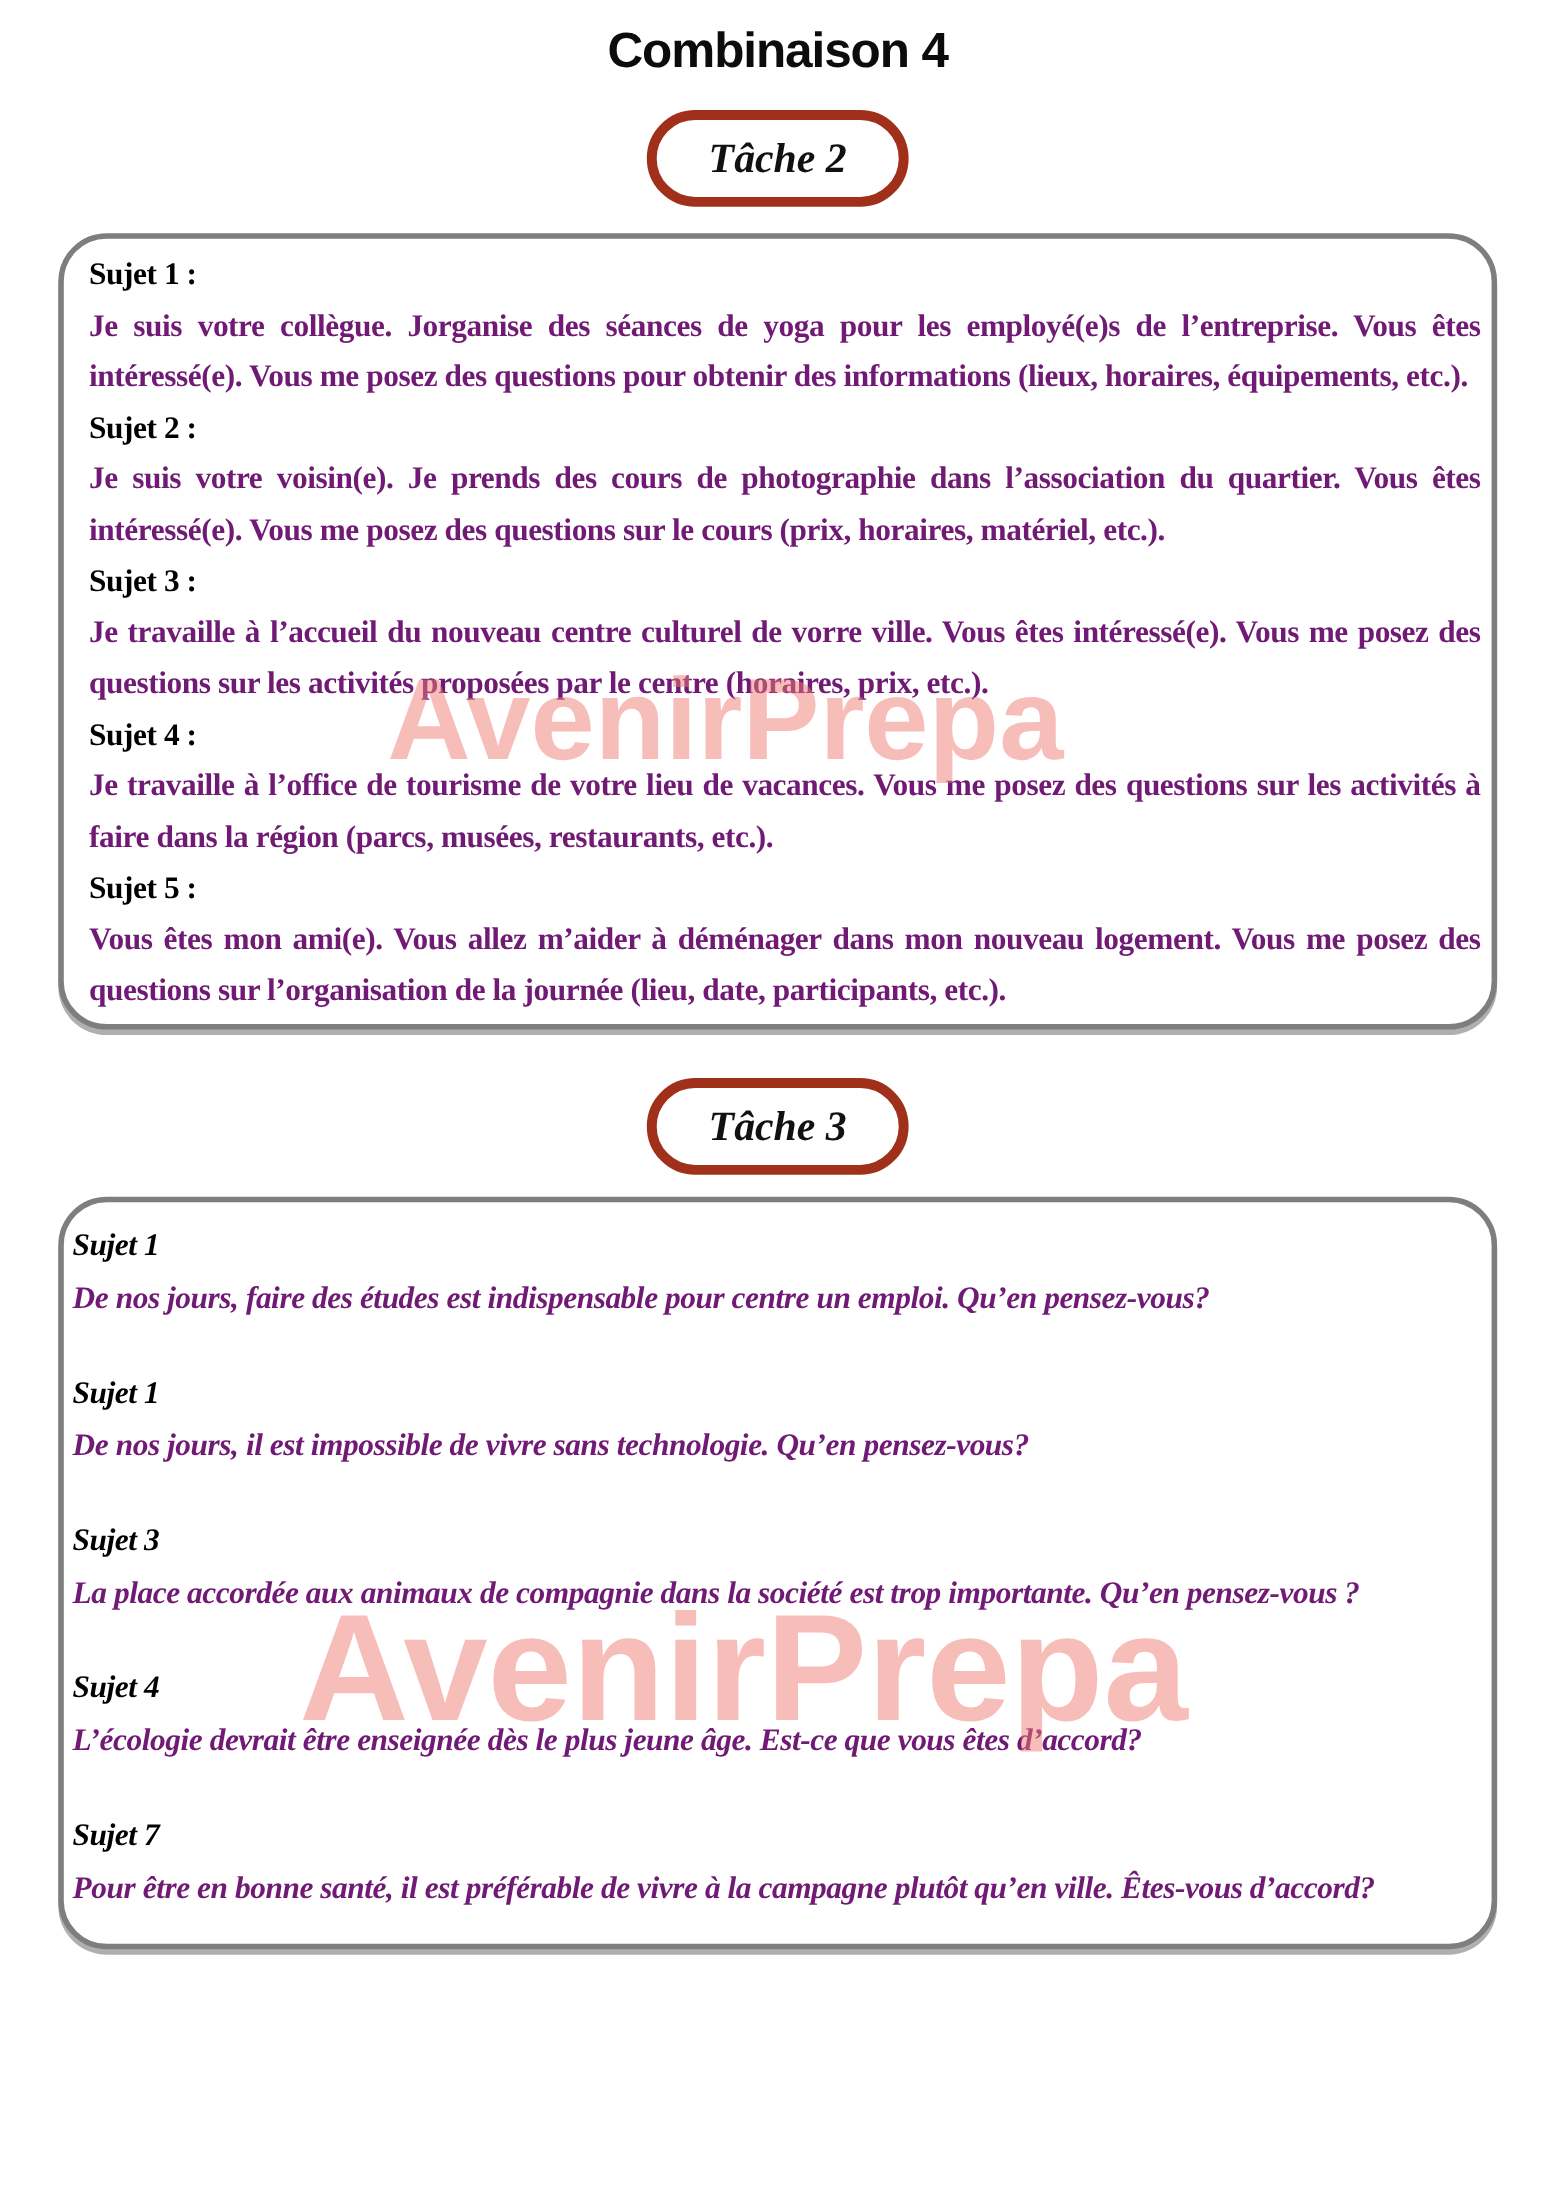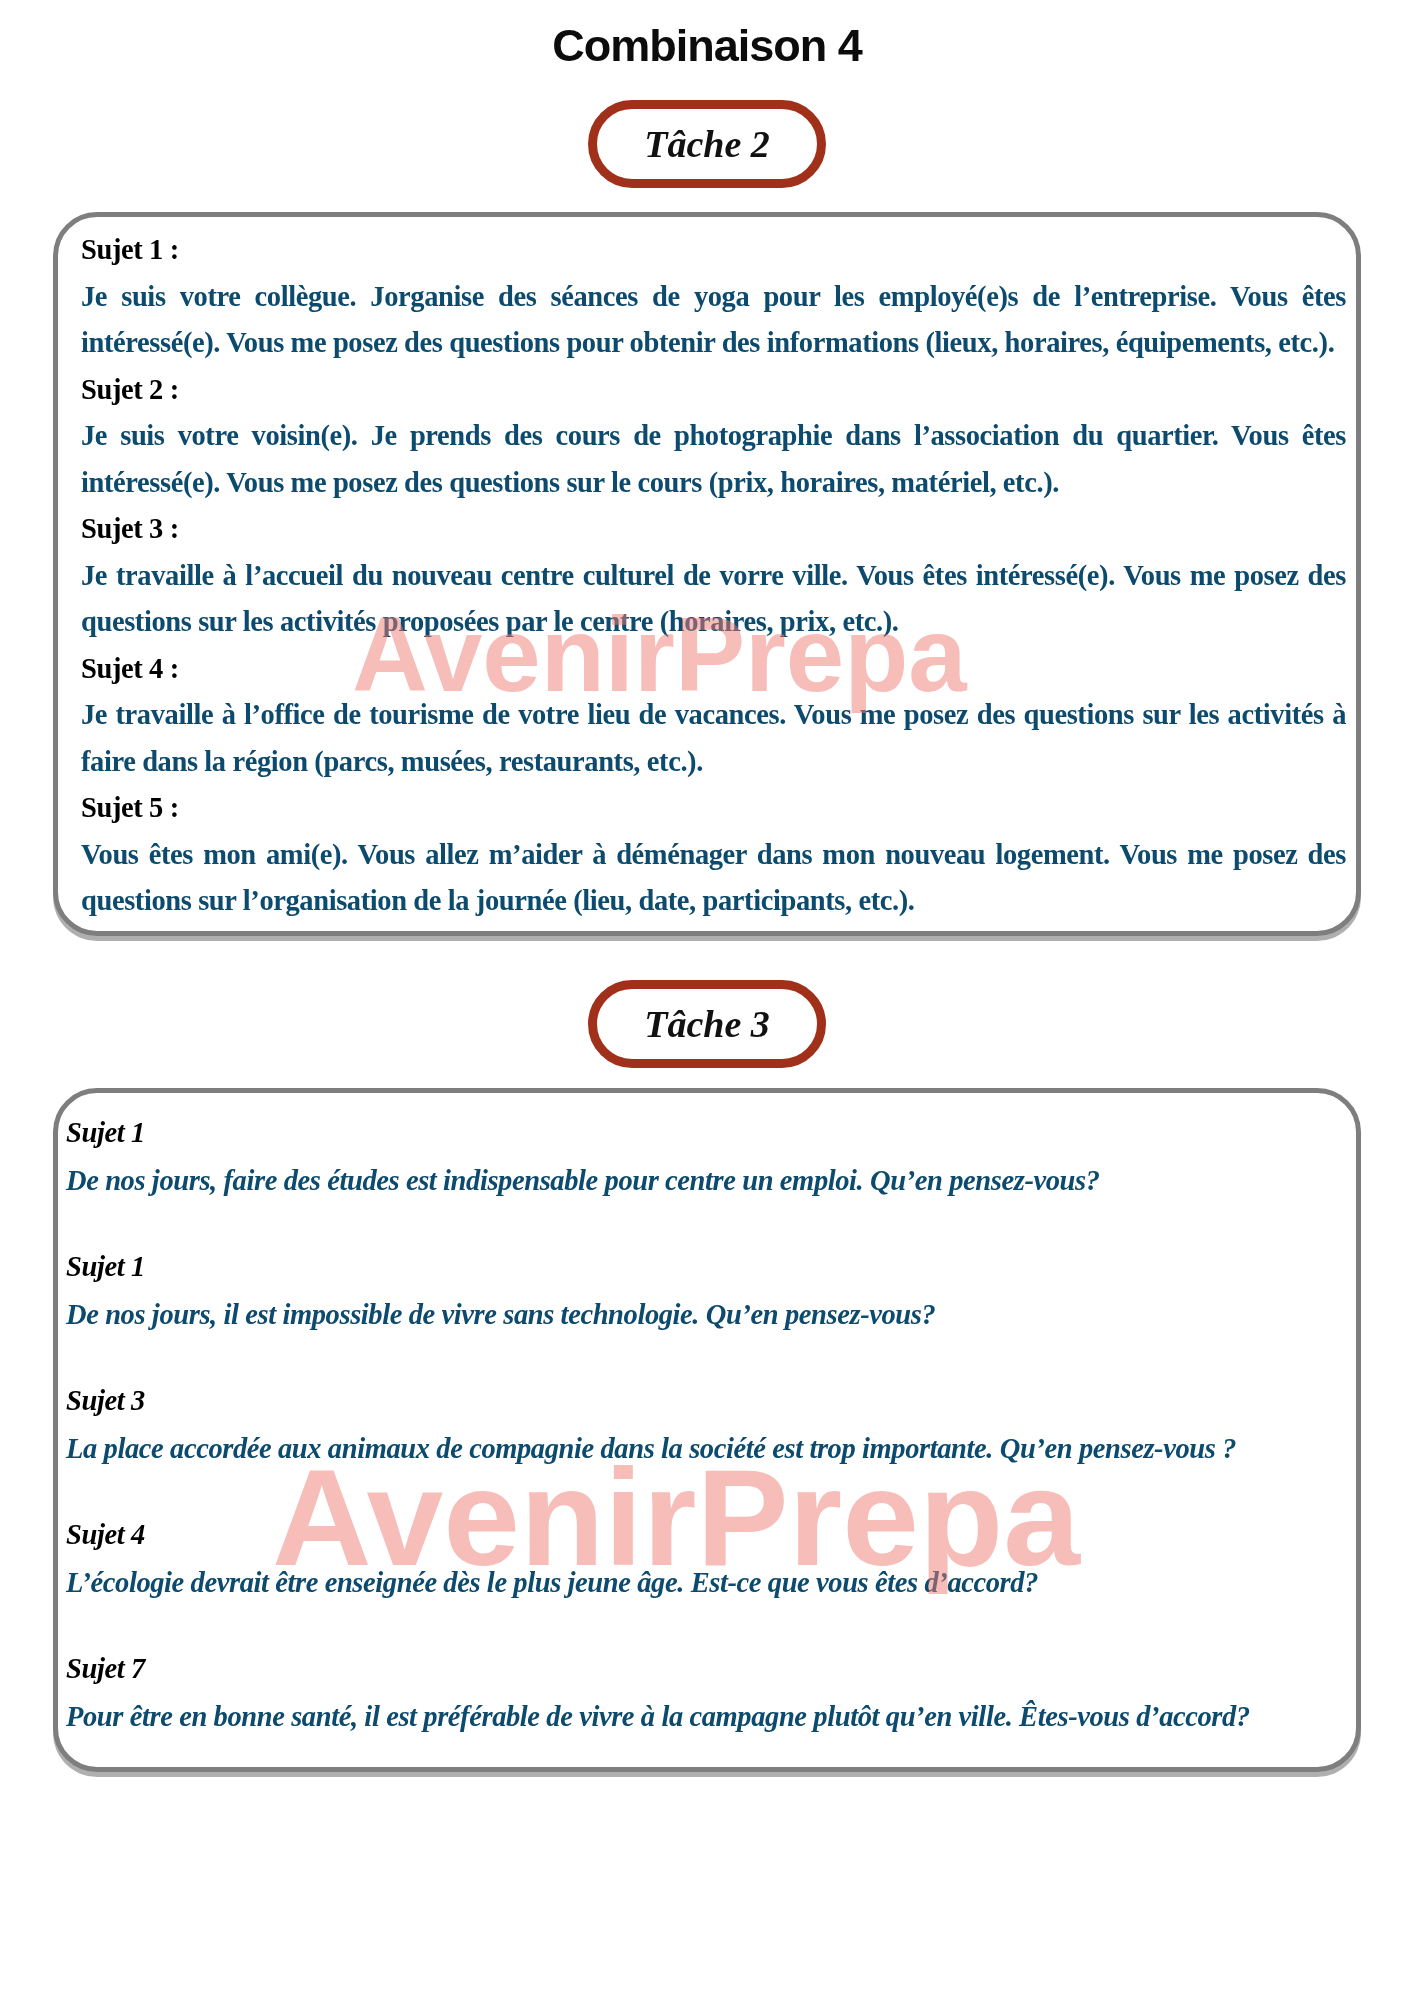--- a/index.html
+++ b/index.html
@@ -66,21 +66,21 @@
     line-height:46.5px;
     letter-spacing:-0.4px;
     color:#000;
   }
   .s-body{
     font-weight:bold;
     font-size:28.5px;
     line-height:46.5px;
     letter-spacing:-0.4px;
     text-align:justify;
-    color:#0c4a6e;
+    color:#701a75;
   }
   .tache3 .s-head{line-height:48px;}
   .tache3 .s-body{line-height:48px;}
   .tache3 .sujet-block{margin-bottom:38px;}
   .tache3 .sujet-block:last-child{margin-bottom:0;}
   .watermark{
     position:absolute;
     font-family:Liberation Sans, sans-serif;
     font-weight:bold;
     line-height:1;

